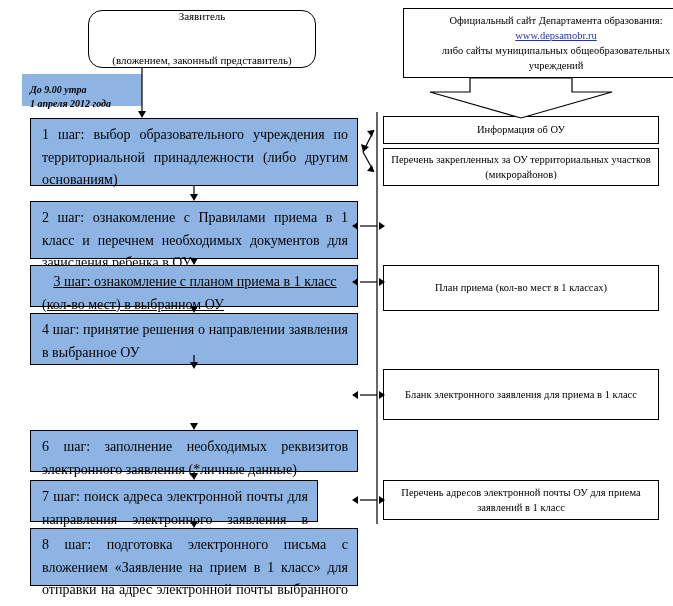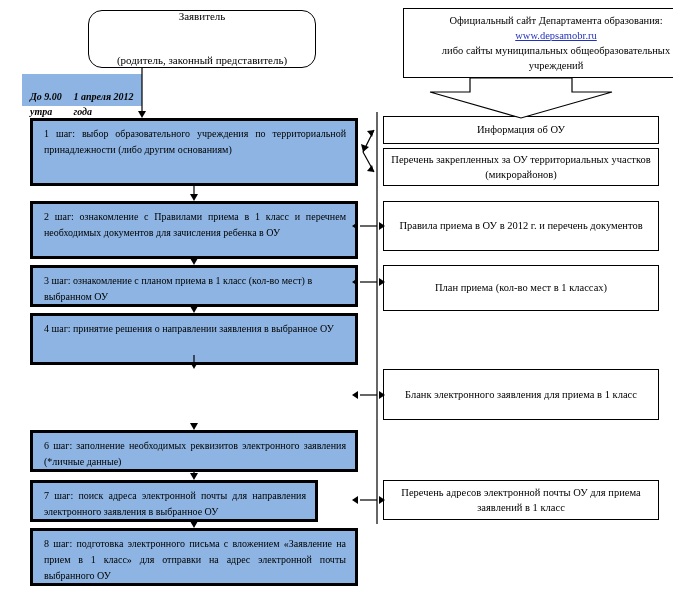--- a/index.html
+++ b/index.html
@@ -44,45 +44,46 @@
     border: 1px solid #000;
     background: #ffffff;
     text-align: center;
     font-size: 10.5px;
     line-height: 1.45;
     padding: 3px 6px;
   }
 
   
   .blue-box {
-    border: 3px solid #000000;
+    border: 1px solid #000000;
     background: #8DB4E2;
     text-align: justify;
     text-align-last: left;
-    font-size: 10px;
+    font-size: 14px;
     line-height: 1.62;
     padding: 5px 9px 16px 11px;
     justify-content: flex-start;
   }
   .blue-box.nojustify {
-    text-align: left;
+    text-align: center;
+    text-decoration: underline;
   }
 
   
   .note-label {
     position: absolute;
     background: #8DB4E2;
     font-style: italic;
     font-weight: bold;
     font-size: 10px;
     line-height: 1.45;
     padding: 16px 6px 2px 8px;
     box-sizing: border-box;
     display: flex;
-    flex-direction: row;
+    flex-direction: column;
     justify-content: center;
   }
 
   .link {
     color: #2233BB;
     text-decoration: underline;
   }
   svg.overlay {
     position: absolute;
     left: 0;
@@ -92,21 +93,21 @@
     pointer-events: none;
   }
 </style>
 </head>
 <body>
 
 <div id="canvas">
 
   <div class="node rounded-box" style="left:88px; top:10px; width:228px; height:58px;gap:28px;">
     <div>Заявитель</div>
-    <div>(родитель, законный представитель)</div>
+    <div>(вложением, законный представитель)</div>
   </div>
 
   <div class="node white-box" style="left:403px; top:8px; width:276px; height:70px; justify-content:center;padding-left:36px;">
     <div>Официальный сайт Департамента образования:</div>
     <div><a class="link" href="#">www.depsamobr.ru</a></div>
     <div>либо сайты муниципальных общеобразовательных</div>
     <div>учреждений</div>
   </div>
 
   <div class="note-label" style="left:22px; top:74px; width:120px; height:32px;">
@@ -144,23 +145,20 @@
   </div>
 
   <div class="node white-box" style="left:383px; top:116px; width:276px; height:28px;">
     <span>Информация об ОУ</span>
   </div>
 
   <div class="node white-box" style="left:383px; top:148px; width:276px; height:38px;">
     <span>Перечень закрепленных за ОУ территориальных участков (микрорайонов)</span>
   </div>
 
-  <div class="node white-box" style="left:383px; top:201px; width:276px; height:50px;">
-    <span>Правила приема в ОУ в 2012 г.  и перечень документов</span>
-  </div>
 
   <div class="node white-box" style="left:383px; top:265px; width:276px; height:46px;">
     <span>План приема (кол-во мест в 1 классах)</span>
   </div>
 
   <div class="node white-box" style="left:383px; top:369px; width:276px; height:51px;">
     <span>Бланк электронного заявления для приема в 1 класс</span>
   </div>
 
   <div class="node white-box" style="left:383px; top:480px; width:276px; height:40px;">

